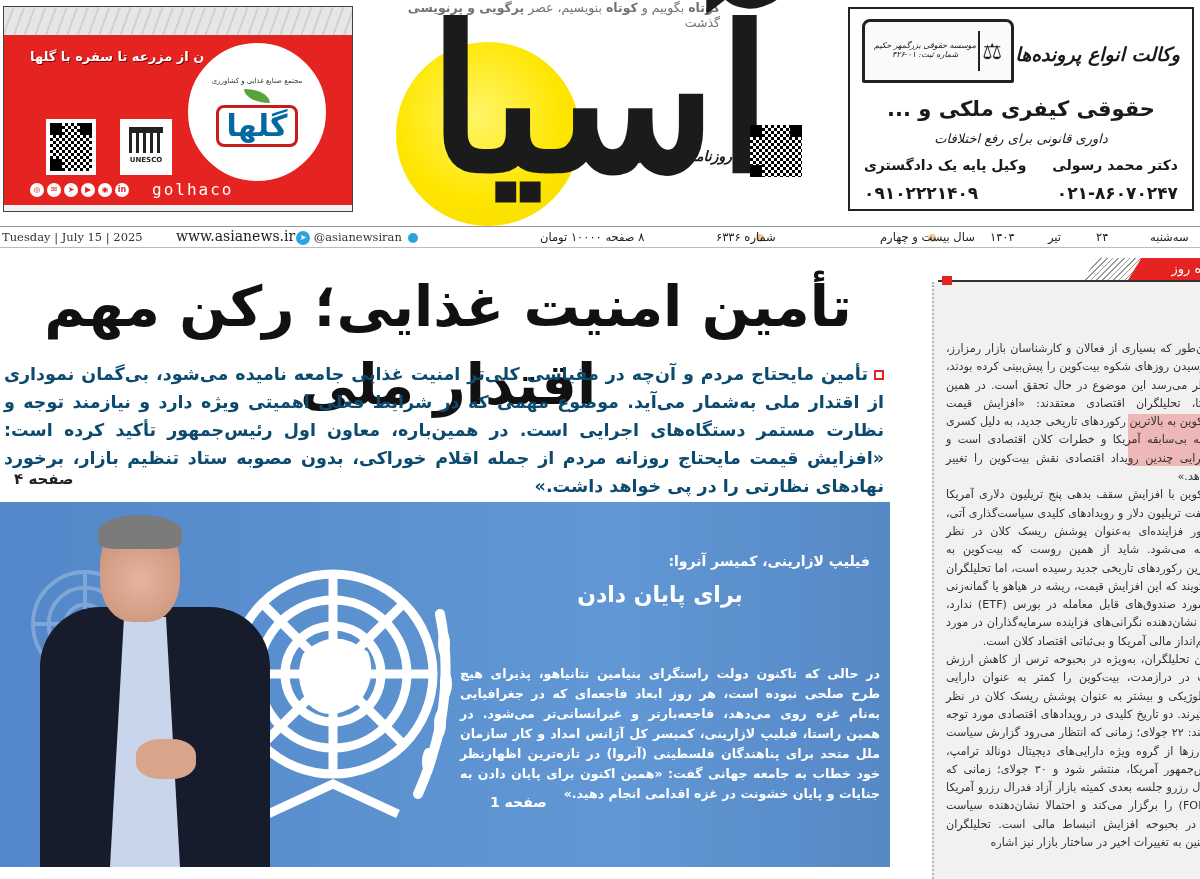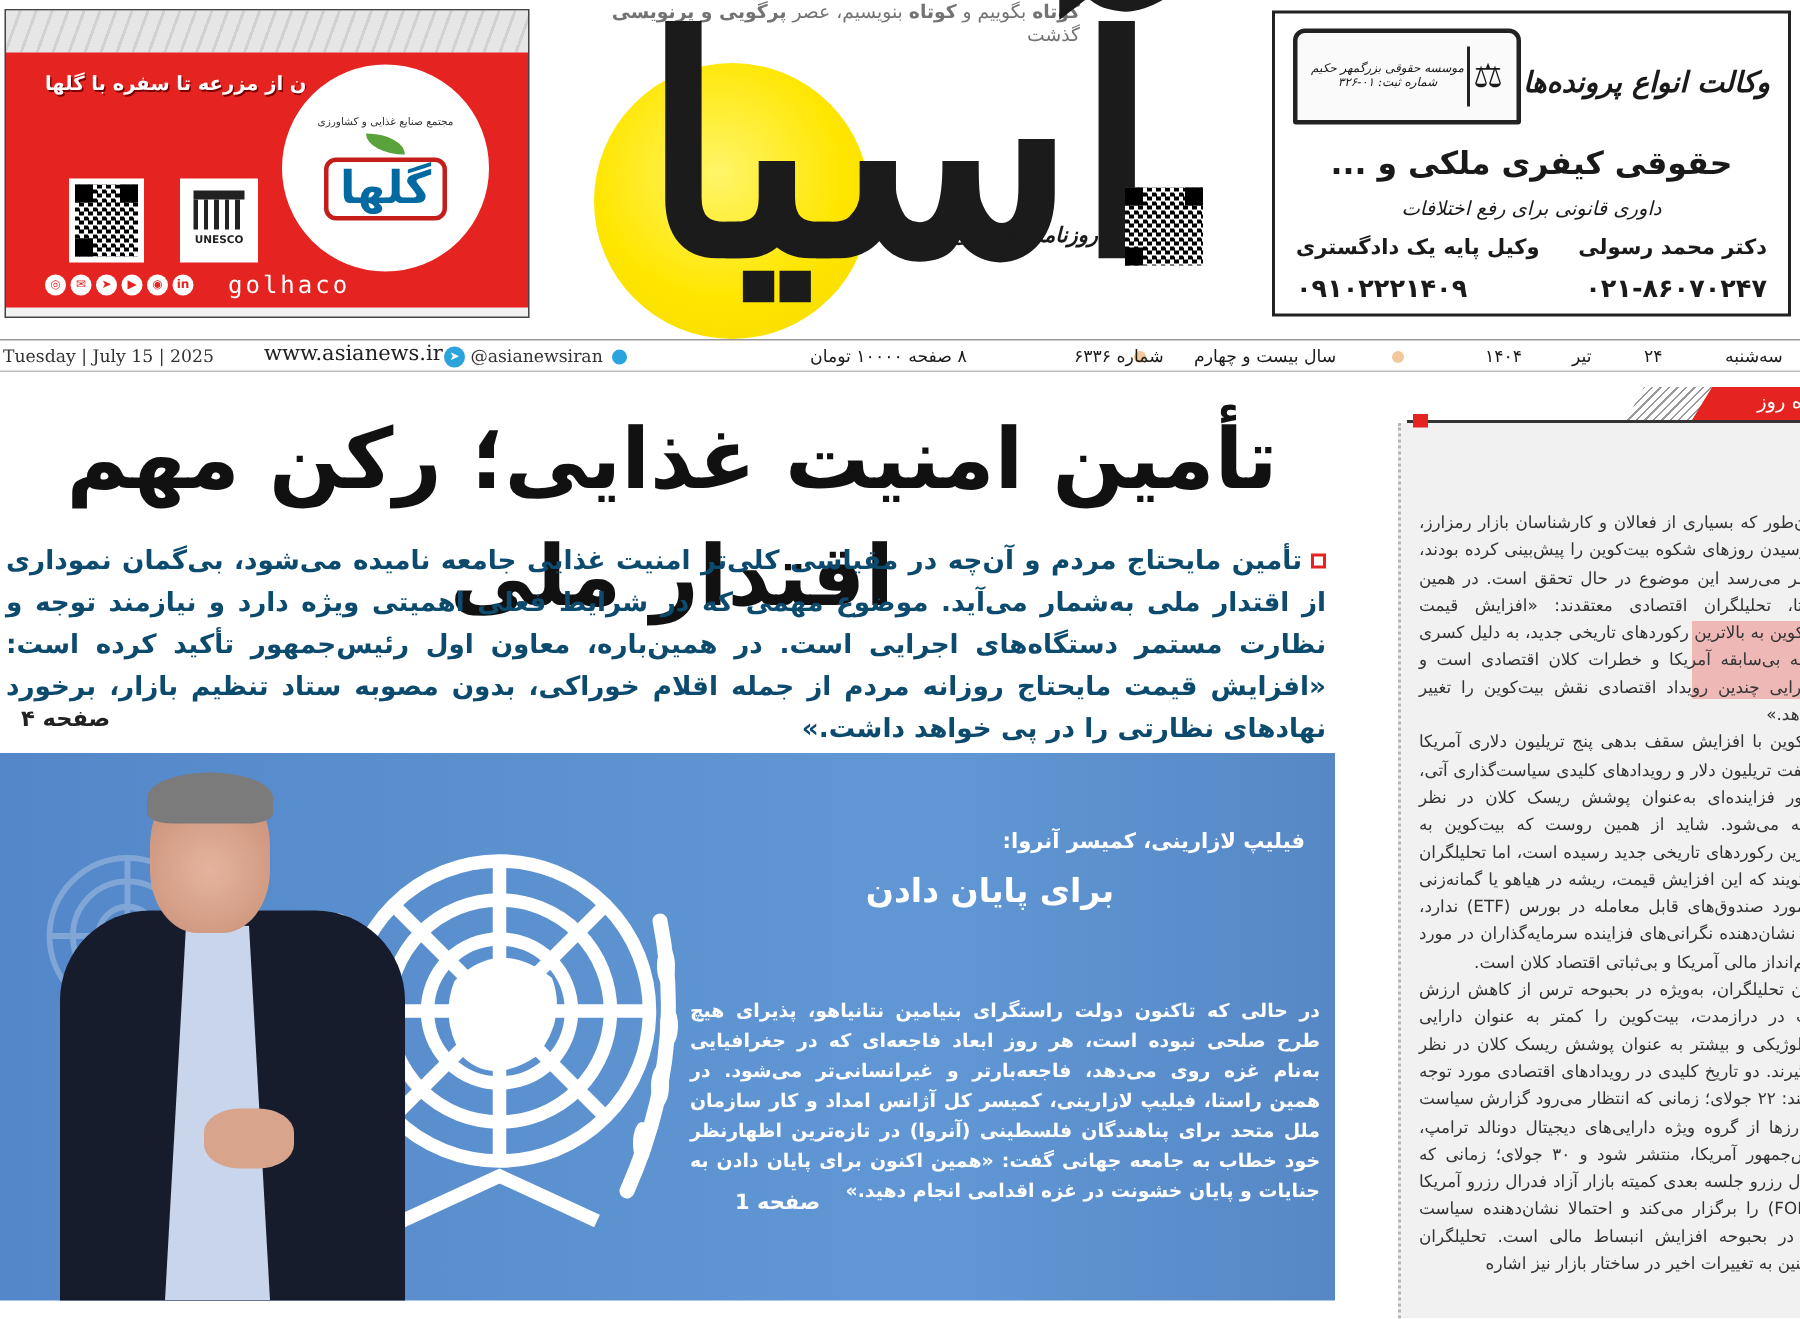--- a/index.html
+++ b/index.html
@@ -242,21 +242,21 @@
 
 <div class="strip">
   <span class="item serif" style="left:2px;">Tuesday | July 15 | 2025</span>
   <span class="item" style="left:176px;top:1px;"><span class="site">www.asianews.ir</span></span>
   <span class="item" style="left:296px;"><span class="tg">➤</span> <span class="serif">@asianewsiran</span></span>
   <span class="item" style="left:408px;"><span class="verify"></span></span>
   <span class="item rtl" style="left:540px;">۸ صفحه ۱۰۰۰۰ تومان</span>
   <span class="item" style="left:756px;"><span class="bullet"></span></span>
   <span class="item rtl" style="left:716px;">شماره ۶۳۳۶</span>
   <span class="item" style="left:928px;"><span class="bullet"></span></span>
-  <span class="item rtl" style="left:796px;">سال بیست و چهارم</span>
+  <span class="item rtl" style="left:880px;">سال بیست و چهارم</span>
   <span class="item" style="left:990px;">۱۴۰۴</span>
   <span class="item" style="left:1048px;">تیر</span>
   <span class="item" style="left:1096px;">۲۴</span>
   <span class="item rtl" style="left:1150px;">سه‌شنبه</span>
 </div>
 
 <h1 class="main-headline">تأمین امنیت غذایی؛ رکن مهم اقتدار ملی</h1>
 <p class="lead"><span class="marker"></span><span>تأمین مایحتاج مردم و آن‌چه در مقیاسی کلی‌تر امنیت غذایی جامعه نامیده می‌شود، بی‌گمان نموداری از اقتدار ملی به‌شمار می‌آید. موضوع مهمی که در شرایط فعلی اهمیتی ویژه دارد و نیازمند توجه و نظارت مستمر دستگاه‌های اجرایی است. در همین‌باره، معاون اول رئیس‌جمهور تأکید کرده است: «افزایش قیمت مایحتاج روزانه مردم از جمله اقلام خوراکی، بدون مصوبه ستاد تنظیم بازار، برخورد نهادهای نظارتی را در پی خواهد داشت.»</span></p>
 <div class="lead-page">صفحه ۴</div>
 

